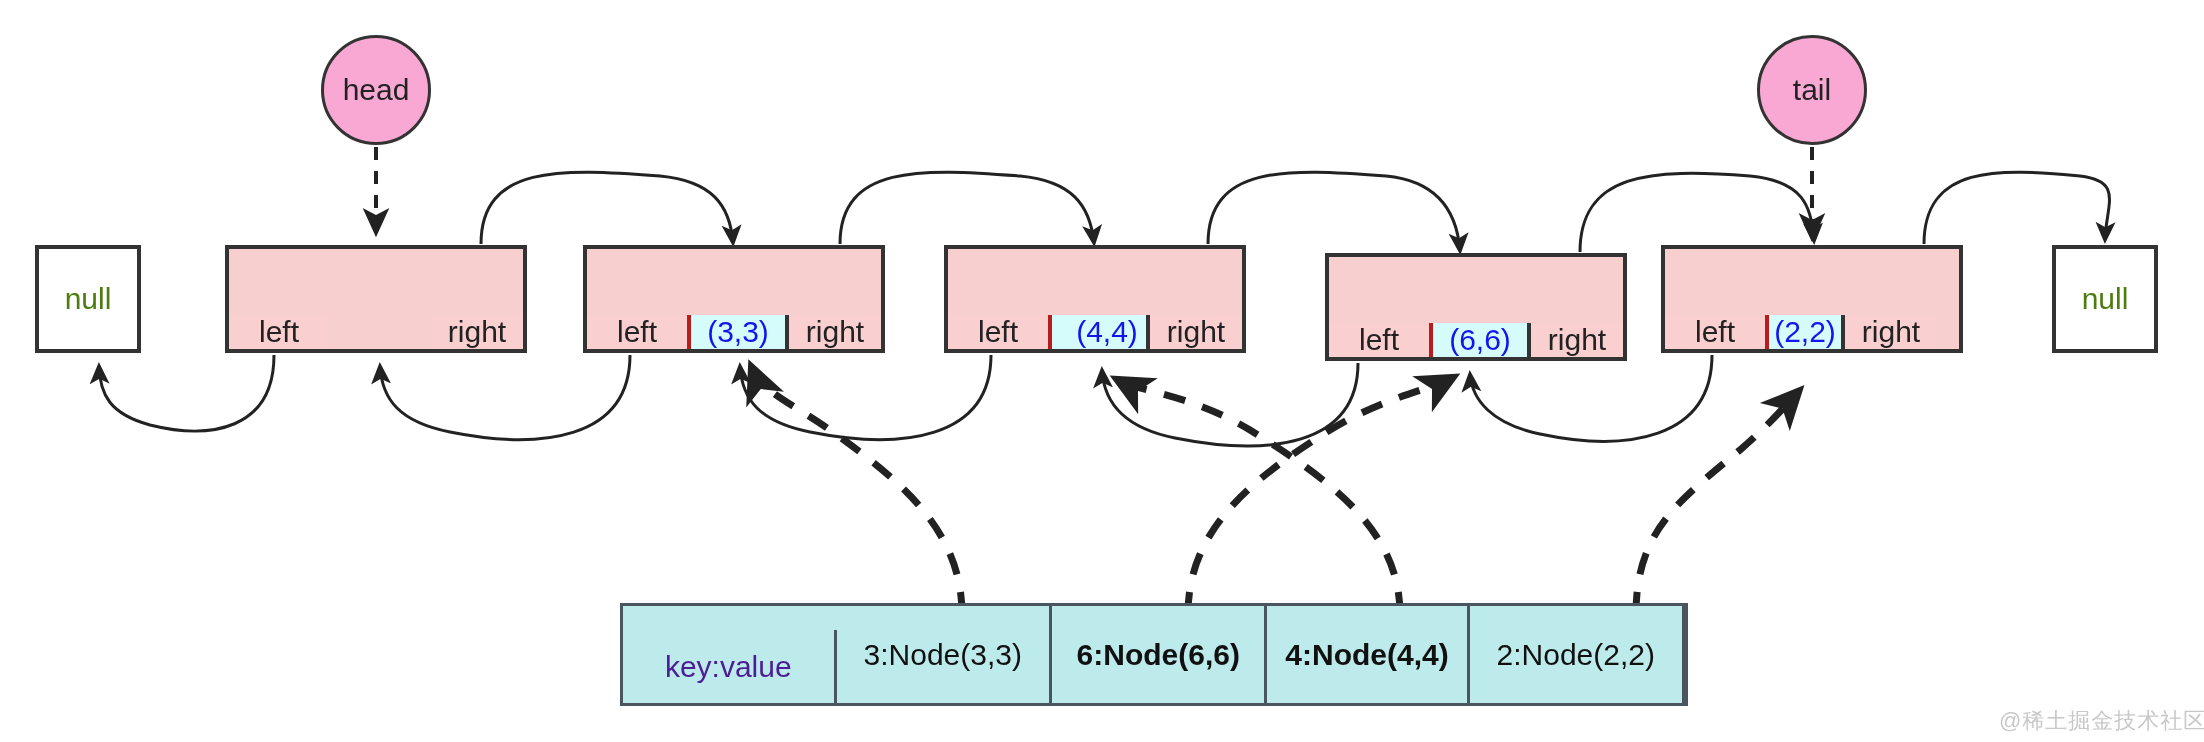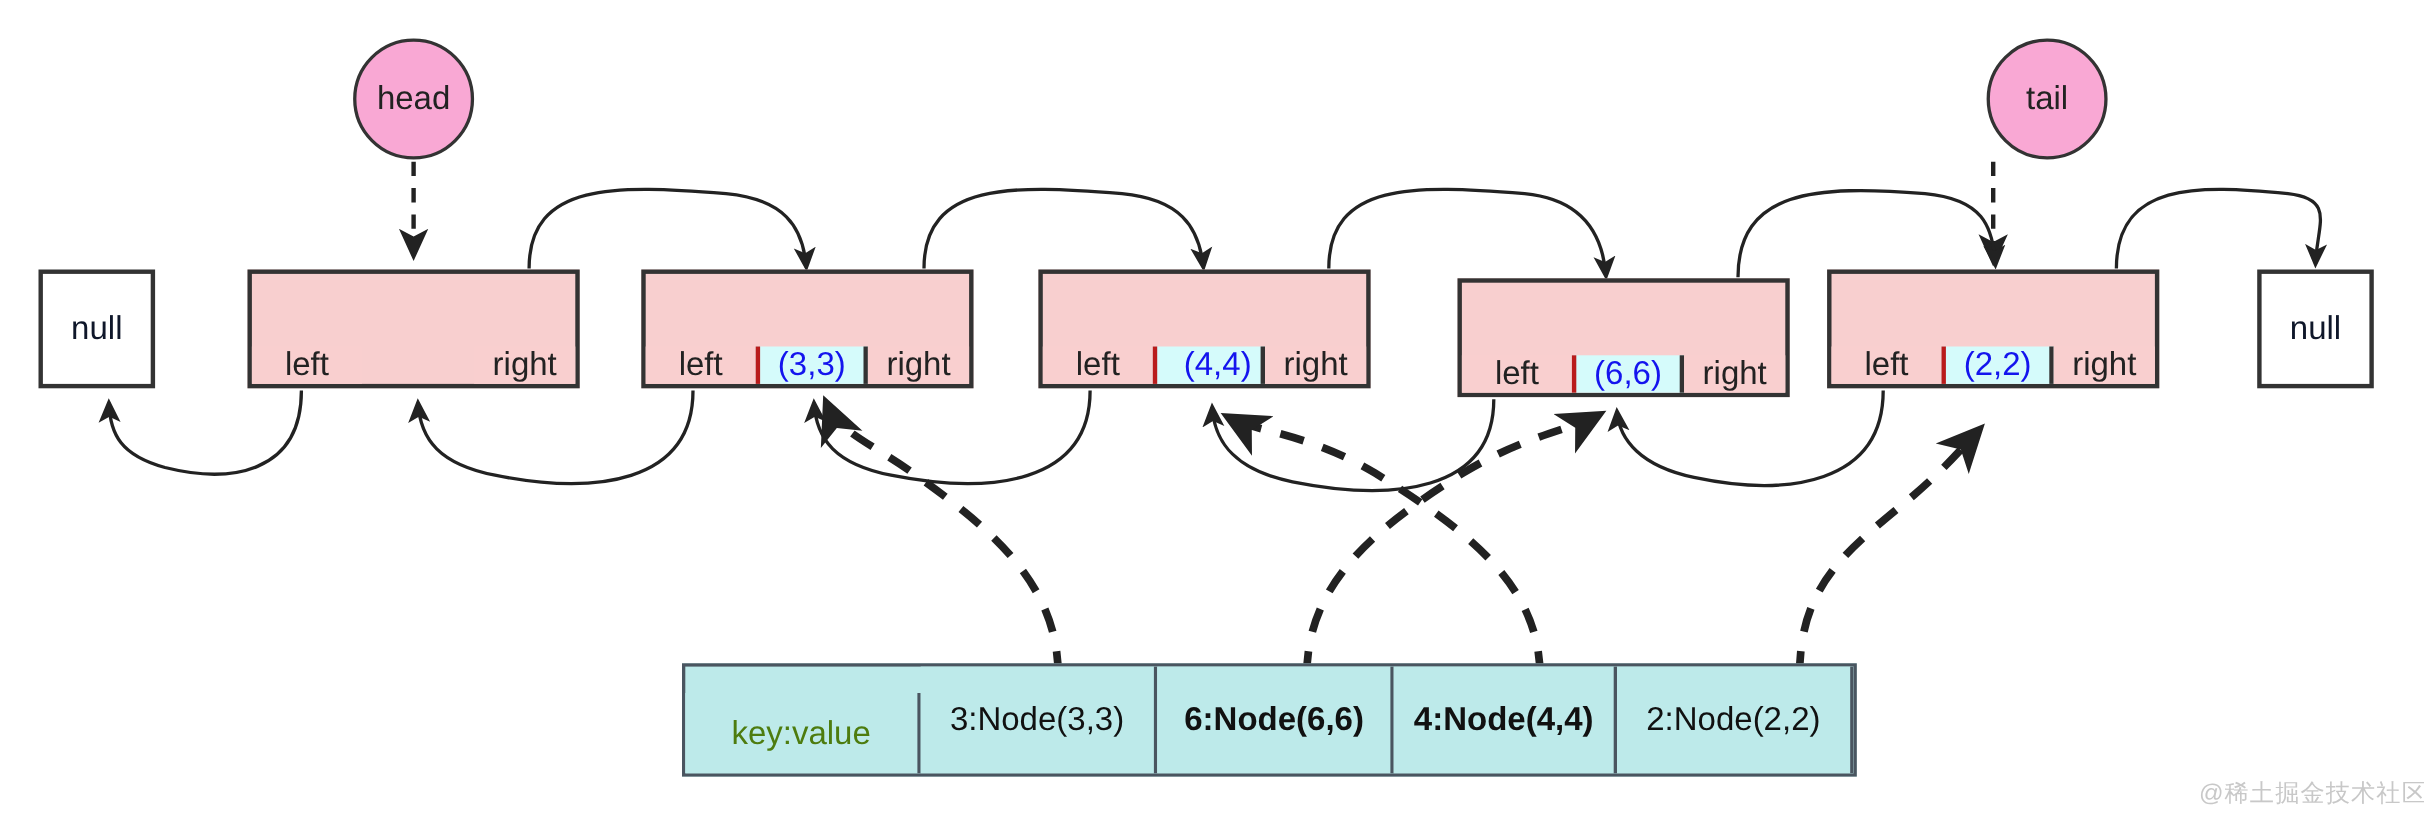--- a/index.html
+++ b/index.html
@@ -50,21 +50,21 @@
   }
   .null-box {
     position: absolute;
     box-sizing: border-box;
     border: 4px solid #333333;
     background: #ffffff;
     display: flex;
     align-items: center;
     justify-content: center;
     font-size: 30px;
-    color: #0f172a;
+    color: #4d7c0f;
   }
   .circle-node {
     position: absolute;
     box-sizing: border-box;
     border: 3px solid #333333;
     border-radius: 50%;
     background: #f9a8d4;
     display: flex;
     align-items: center;
     justify-content: center;
@@ -86,21 +86,21 @@
     font-size: 30px;
     color: #111111;
     white-space: nowrap;
     background: #bdeaea;
     border-right: 3px solid #4a5560;
   }
   .map-cell:last-child {
     border-right: none;
   }
   .map-cell.header {
-    color: #4d7c0f;
+    color: #4c1d95;
     margin-top: 24px;
   }
   .watermark {
     position: absolute;
     font-size: 22px;
     color: #c8c8c8;
     white-space: nowrap;
     letter-spacing: 1px;
   }
 </style>
@@ -149,21 +149,21 @@
 
     <path d="M 1400 614 C 1400 530 1330 480 1250 430 C 1190 394 1140 392 1118 380" fill="none" stroke="#222222" stroke-width="7" stroke-dasharray="22,18" marker-end="url(#arrow-dashed)"></path>
 
     <path d="M 1636 614 C 1636 530 1680 500 1740 450 C 1770 424 1785 406 1798 392" fill="none" stroke="#222222" stroke-width="7" stroke-dasharray="22,18" marker-end="url(#arrow-dashed)"></path>
   </svg>
 
   <div class="circle-node" style="left:321px; top:35px; width:110px; height:110px;">
     <span>head</span>
   </div>
 
-  <div class="circle-node" style="left:1806px; top:35px; width:110px; height:110px;">
+  <div class="circle-node" style="left:1757px; top:35px; width:110px; height:110px;">
     <span>tail</span>
   </div>
 
   <div class="null-box" style="left:35px; top:245px; width:106px; height:108px;">
     <span>null</span>
   </div>
 
   <div class="node-box" style="left:225px; top:245px; width:302px; height:108px;">
     <div class="cell ptr" style="width:100px;">
       <span>left</span>
@@ -209,21 +209,21 @@
     </div>
     <div class="cell ptr" style="width:92px;">
       <span>right</span>
     </div>
   </div>
 
   <div class="node-box" style="left:1661px; top:245px; width:302px; height:108px;">
     <div class="cell ptr" style="width:100px;">
       <span>left</span>
     </div>
-    <div class="cell val" style="width:102px;">
+    <div class="cell val" style="width:80px;">
       <span>(2,2)</span>
     </div>
     <div class="cell ptr" style="width:92px;">
       <span>right</span>
     </div>
   </div>
 
   <div class="null-box" style="left:2052px; top:245px; width:106px; height:108px;">
     <span>null</span>
   </div>

